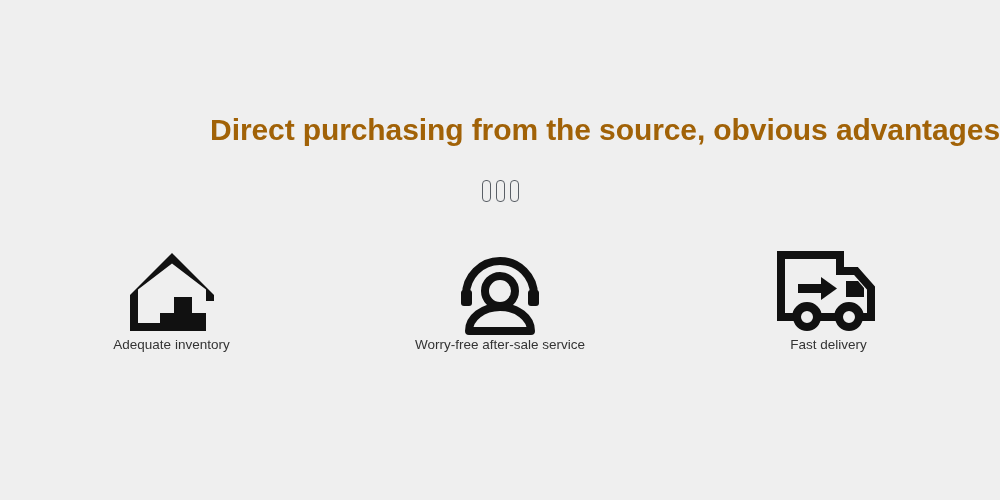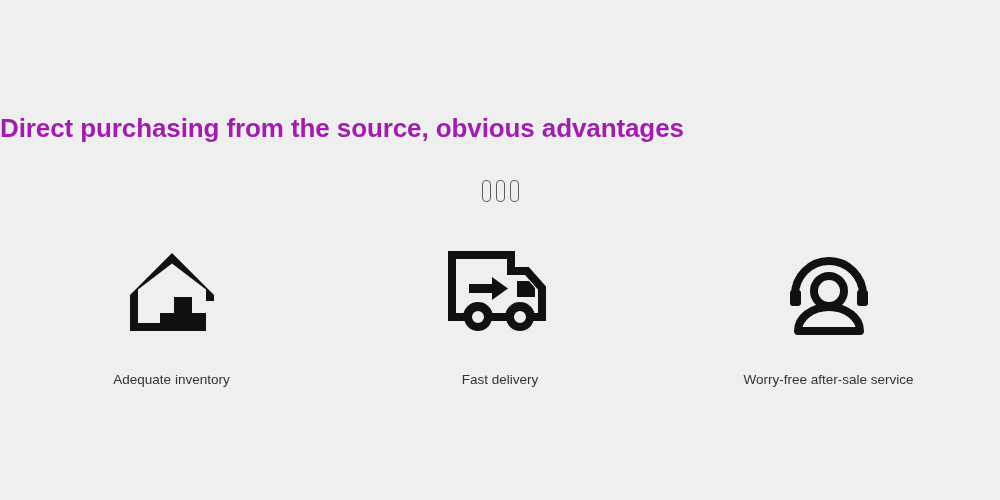--- a/index.html
+++ b/index.html
@@ -21,24 +21,24 @@
     display: flex;
     flex-direction: column;
     align-items: center;
   }
 
   .banner-title {
     position: absolute;
     top: 113px;
     left: 0;
     right: 0;
-    text-align: left;
-    font-size: 26px;
+    text-align: right;
+    font-size: 30px;
     font-weight: bold;
-    color: #a21caf;
+    color: #a16207;
     letter-spacing: -0.1px;
     white-space: nowrap;
   }
 
   .divider {
     position: absolute;
     top: 180px;
     left: 0;
     right: 0;
     display: flex;
@@ -61,21 +61,20 @@
     width: 876px;
     display: flex;
     justify-content: space-between;
   }
 
   .feature {
     width: 219px;
     display: flex;
     flex-direction: column;
     align-items: center;
-    gap: 35px;
   }
 
   .feature-icon {
     height: 92px;
     display: flex;
     align-items: center;
     justify-content: center;
   }
 
   .feature-icon svg {
@@ -119,51 +118,51 @@
 
           <rect x="68" y="70" width="16" height="18" fill="#111111"></rect>
         </svg>
       </div>
       <div class="feature-label">Adequate inventory</div>
     </div>
 
 
     <div class="feature">
       <div class="feature-icon">
+        <svg width="100" height="92" viewBox="0 0 100 92" fill="none">
+
+          <path d="M16 52 A34 34 0 0 1 84 52" stroke="#111111" stroke-width="8" fill="none" stroke-linecap="butt"></path>
+
+          <rect x="11" y="47" width="11" height="16" rx="3" fill="#111111"></rect>
+
+          <rect x="78" y="47" width="11" height="16" rx="3" fill="#111111"></rect>
+
+          <circle cx="50" cy="48" r="15" stroke="#111111" stroke-width="8" fill="none"></circle>
+
+          <path d="M19 88 A31 24 0 0 1 81 88 Z" stroke="#111111" stroke-width="8" stroke-linejoin="round" fill="none"></path>
+        </svg>
+      </div>
+      <div class="feature-label">Worry-free after-sale service</div>
+    </div>
+
+    <div class="feature">
+      <div class="feature-icon">
         <svg width="110" height="92" viewBox="0 0 110 92" fill="none">
 
           <path d="M7 12 L66 12 L66 28 L82 28 L97 45 L97 74 L86 74
                    A11 11 0 0 0 64 74 L44 74 A11 11 0 0 0 22 74
                    L7 74 Z" stroke="#111111" stroke-width="8" stroke-linejoin="miter" fill="none"></path>
 
           <rect x="24" y="41" width="26" height="9" fill="#111111"></rect>
 
           <path d="M47 34 L63 45.5 L47 57 Z" fill="#111111"></path>
 
           <path d="M72 38 L84 38 L90 45 L90 54 L72 54 Z" fill="#111111"></path>
 
           <circle cx="33" cy="74" r="10" stroke="#111111" stroke-width="8" fill="none"></circle>
           <circle cx="75" cy="74" r="10" stroke="#111111" stroke-width="8" fill="none"></circle>
         </svg>
       </div>
       <div class="feature-label">Fast delivery</div>
     </div>
 
-    <div class="feature">
-      <div class="feature-icon">
-        <svg width="100" height="92" viewBox="0 0 100 92" fill="none">
-
-          <path d="M16 52 A34 34 0 0 1 84 52" stroke="#111111" stroke-width="8" fill="none" stroke-linecap="butt"></path>
-
-          <rect x="11" y="47" width="11" height="16" rx="3" fill="#111111"></rect>
-
-          <rect x="78" y="47" width="11" height="16" rx="3" fill="#111111"></rect>
-
-          <circle cx="50" cy="48" r="15" stroke="#111111" stroke-width="8" fill="none"></circle>
-
-          <path d="M19 88 A31 24 0 0 1 81 88 Z" stroke="#111111" stroke-width="8" stroke-linejoin="round" fill="none"></path>
-        </svg>
-      </div>
-      <div class="feature-label">Worry-free after-sale service</div>
-    </div>
-
   </div>
 </div>
 
 </body></html>

